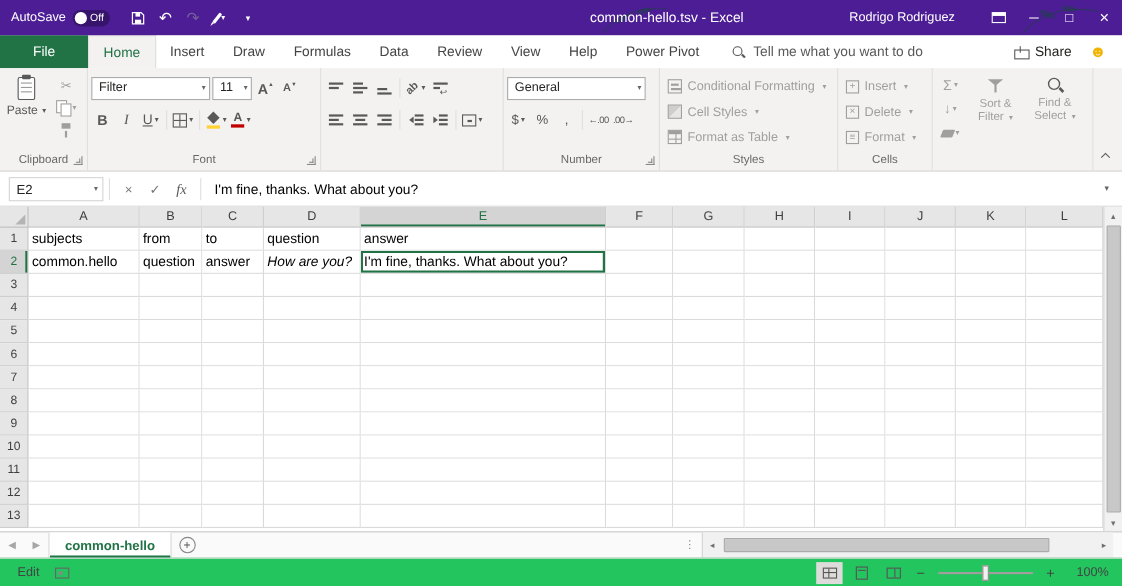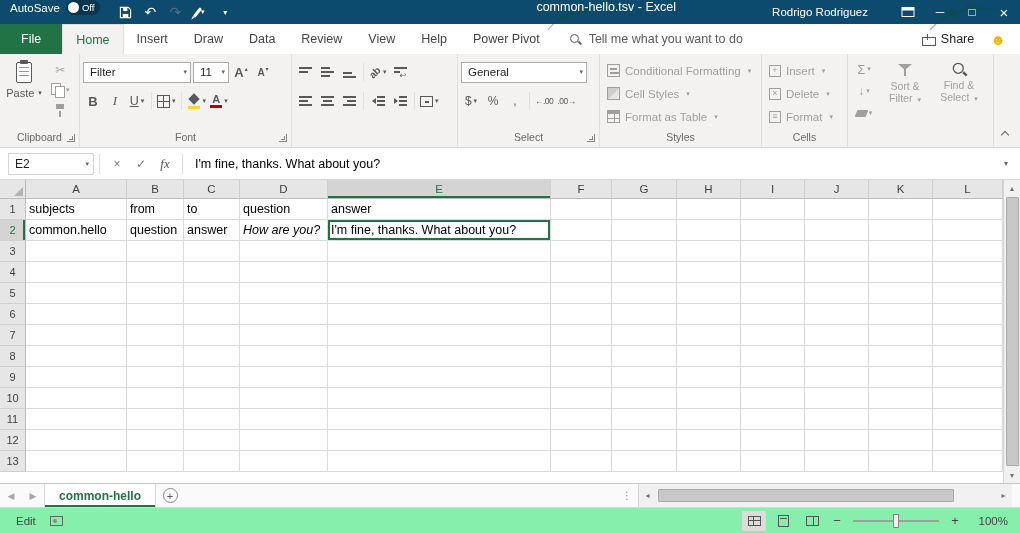--- a/index.html
+++ b/index.html
@@ -1,21 +1,21 @@
 <!DOCTYPE html>
 <html><head>
 <meta charset="utf-8">
 <style>
 *{margin:0;padding:0;box-sizing:border-box}
 html,body{width:1020px;height:533px;overflow:hidden}
 body{font-family:"Liberation Sans","DejaVu Sans",sans-serif;font-size:12px;color:#252423;background:#fff}
 .app{width:1020px;height:533px;display:flex;flex-direction:column}
 
 
-.titlebar{height:24px;background:#0c4a6e;color:#fff;display:flex;align-items:flex-start;position:relative;flex:0 0 auto}
+.titlebar{height:32px;background:#4c1d95;color:#fff;display:flex;align-items:center;position:relative;flex:0 0 auto}
 .tb-leaves{position:absolute;left:0;top:0;pointer-events:none}
 .titlebar>div{position:relative;z-index:1}
 .autosave{display:flex;align-items:center;gap:6px;margin-left:10px;font-size:11.5px}
 .as-pill{display:flex;align-items:center;gap:3px;height:15px;padding:1px 6px 1px 2px;border-radius:8px;background:rgba(0,0,0,.28)}
 .as-knob{width:11px;height:11px;border-radius:50%;background:#fff}
 .as-state{font-size:9.5px;color:#fff}
 .qat{display:flex;align-items:center;margin-left:14px;gap:3px}
 .qat-btn{min-width:22px;height:24px;display:flex;align-items:center;justify-content:center;font-size:14px;color:#fff;cursor:default}
 .qat-btn.dim{opacity:.5}
 .mini-arr-w{font-size:7px;margin-left:2px;color:#fff}
@@ -25,21 +25,21 @@
 .title{position:absolute;left:300px;right:300px;text-align:center;font-size:12.5px;pointer-events:none;white-space:nowrap}
 .tb-right{margin-left:auto;display:flex;align-items:center;height:100%}
 .user{font-size:11.5px;margin-right:24px}
 .tb-btn{width:32px;height:32px;display:flex;align-items:center;justify-content:center;font-size:12px}
 .closebtn{font-size:15px}
 
 
 .tabrow{height:30px;background:#fff;display:flex;align-items:stretch;flex:0 0 auto}
 .tabs{display:flex}
 .tab{display:flex;align-items:center;padding:0 13px;font-size:12.5px;color:#444}
-.tab.file{background:#217346;color:#fff;padding:0 21px}
+.tab.file{background:#217346;color:#fff;padding:0 30px}
 .tab.active{color:#217346;background:#f3f2f1;border:1px solid #e1dfdd;border-bottom:none}
 .tellme{display:flex;align-items:center;gap:7px;margin-left:16px;color:#595959;font-size:12.5px}
 .i-magnifier{position:relative;width:13px;height:13px;display:inline-block;color:#595959}
 .i-magnifier::before{content:"";position:absolute;left:1px;top:1px;width:7px;height:7px;border:1.5px solid currentColor;border-radius:50%}
 .i-magnifier::after{content:"";position:absolute;left:9px;top:9px;width:4px;height:1.5px;background:currentColor;transform:rotate(45deg)}
 .i-magnifier.lg{transform:scale(1.25)}
 .tab-right{margin-left:auto;display:flex;align-items:center;gap:16px;padding-right:14px}
 .share{display:flex;align-items:flex-end;gap:6px;font-size:12.5px;color:#252423}
 .i-share{position:relative;width:13px;height:12px;display:inline-block}
 .i-share::before{content:"";position:absolute;left:0;bottom:0;width:12px;height:7px;border:1px solid #595959}
@@ -153,21 +153,21 @@
 .sheettab{padding:0 14px;display:flex;align-items:center;background:#fff;border-left:1px solid #d8d8d8;border-right:1px solid #d8d8d8;color:#217346;font-weight:bold;font-size:12px;box-shadow:inset 0 -2px 0 #217346}
 .addsheet{width:28px;display:flex;align-items:center;justify-content:center}
 .plus-circle{width:15px;height:15px;border:1px solid #8a8886;border-radius:50%;display:flex;align-items:center;justify-content:center;font-size:11px;color:#555;line-height:0}
 .flexspace{flex:1}
 .splitter-dots{display:flex;align-items:center;color:#8a8886;font-size:10px;padding:0 6px}
 .hscroll{width:374px;flex:0 0 auto;display:flex;align-items:center;background:#f1f1f1;border-left:1px solid #d4d4d4;margin-right:8px}
 .hthumb{width:296px;height:13px;background:#c8c8c8;border:1px solid #ababab;margin:0 2px;border-radius:1px}
 .hspace{flex:1}
 
 
-.statusbar{height:26px;background:#86efac;border-top:1px solid #d8d8d8;display:flex;align-items:center;font-size:11.5px;color:#444;flex:0 0 auto}
+.statusbar{height:26px;background:#22c55e;border-top:1px solid #d8d8d8;display:flex;align-items:center;font-size:11.5px;color:#444;flex:0 0 auto}
 .mode{margin-left:16px}
 .i-macro{width:13px;height:10px;border:1px solid #666;margin-left:14px;position:relative;display:inline-block}
 .i-macro::after{content:"";position:absolute;left:2px;top:2px;width:4px;height:4px;background:#8a8886;border-radius:50%}
 .sb-right{margin-left:auto;display:flex;align-items:center;gap:5px;padding-right:12px}
 .viewbtn{width:24px;height:20px;display:flex;align-items:center;justify-content:center}
 .viewbtn.active{background:#dedcda}
 .i-view-normal{width:13px;height:10px;border:1px solid #555;background-image:linear-gradient(#555,#555),linear-gradient(#555,#555);background-size:100% 1px,1px 100%;background-position:0 3px,4px 0;background-repeat:no-repeat}
 .i-view-layout{width:11px;height:12px;border:1px solid #555;background-image:linear-gradient(#555,#555);background-size:7px 1px;background-position:1px 2px;background-repeat:no-repeat}
 .i-view-break{width:13px;height:10px;border:1px solid #555;background-image:linear-gradient(#555,#555);background-size:1px 100%;background-position:6px 0;background-repeat:no-repeat}
 .zoom-btn{width:16px;text-align:center;color:#444;font-size:13px}
@@ -232,20 +232,21 @@
       <span class="tb-btn closebtn">×</span>
     </div>
   </div>
 
   <div class="tabrow">
     <div class="tabs" id="tabstrip">
         <span class="tab file">File</span>
         <span class="tab active">Home</span>
         <span class="tab">Insert</span>
         <span class="tab">Draw</span>
+        <span class="tab">Formulas</span>
         <span class="tab">Data</span>
         <span class="tab">Review</span>
         <span class="tab">View</span>
         <span class="tab">Help</span>
         <span class="tab">Power Pivot</span>
       </div>
     <div class="tellme">
       <span class="i-magnifier"></span>
       <span>Tell me what you want to do</span>
     </div>
@@ -393,21 +394,21 @@
               <span>$</span>
               <span class="mini-arr">▾</span>
             </span>
           <span class="sbtn">%</span>
           <span class="sbtn">,</span>
           <span class="vsep"></span>
           <span class="sbtn dec">←.00</span>
           <span class="sbtn dec">.00→</span>
         </div>
       </div>
-      <div class="rlabel"><span>Select</span><span class="launcher"></span></div>
+      <div class="rlabel"><span>Number</span><span class="launcher"></span></div>
     </div>
 
     <div class="rgroup" style="width:162px">
       <div class="rrows stylecol">
         <div class="stylerow dim">
             <span class="i-condfmt"></span>
             <span>Conditional Formatting</span>
             <span class="mini-arr">▾</span>
           </div>
         <div class="stylerow dim">

